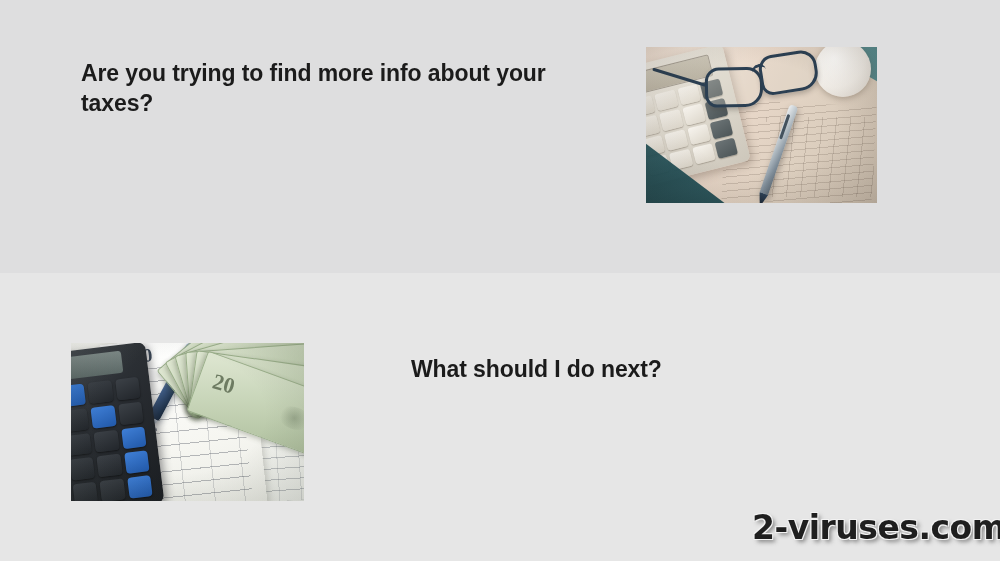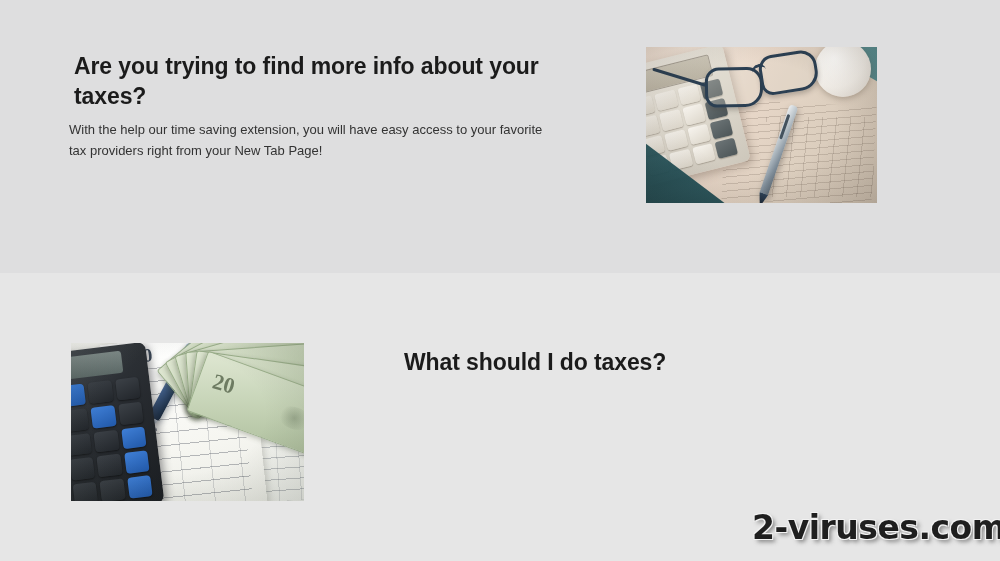--- a/index.html
+++ b/index.html
@@ -33,21 +33,21 @@
     left: 0;
     top: 273px;
     width: 1000px;
     height: 288px;
     background: #e6e6e6;
   }
 
   
   .heading {
     position: absolute;
-    margin: 5px;
+    margin: 12px;
     font-size: 23px;
     font-weight: bold;
     line-height: 1.32;
     color: #1b1b1b;
     letter-spacing: -0.1px;
   }
   .body-text {
     position: absolute;
     margin: 0;
     font-size: 13px;
@@ -471,21 +471,20 @@
 </style>
 </head>
 <body>
 
 <div class="page">
 
   <div class="section-top"></div>
 
   <h1 class="heading" id="heading-taxes">Are you trying to find more info about your taxes?</h1>
 
-  <p class="body-text" id="paragraph-taxes">With the help our time saving extension, you will have easy access to your favorite tax providers right from your New Tab Page!</p>
 
   <div class="photo" id="photo-tax-desk">
     <div class="photo-layer p1-paper"></div>
     <div class="photo-layer p1-desk-r"></div>
     <div class="p1-cup"></div>
     <div class="p1-lines"></div>
     <div class="p1-lines2"></div>
 
     <div class="p1-calc">
       <div class="p1-calc-screen"></div>
@@ -591,18 +590,18 @@
           <i class="blue"></i>
         <i></i>
           <i></i>
           <i class="blue"></i>
       </div>
     </div>
 
     <div class="photo-layer p2-vignette"></div>
   </div>
 
-  <h1 class="heading" id="heading-next">What should I do taxes?</h1>
+  <h1 class="heading" id="heading-next">What should I do next?</h1>
 
 
   <div id="watermark">2-viruses.com</div>
 
 </div>
 
 </body></html>

